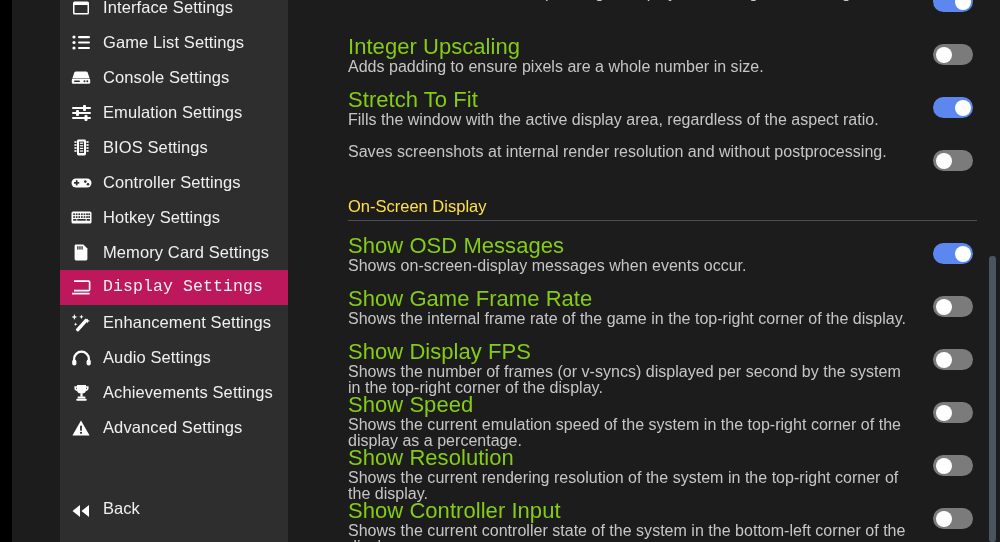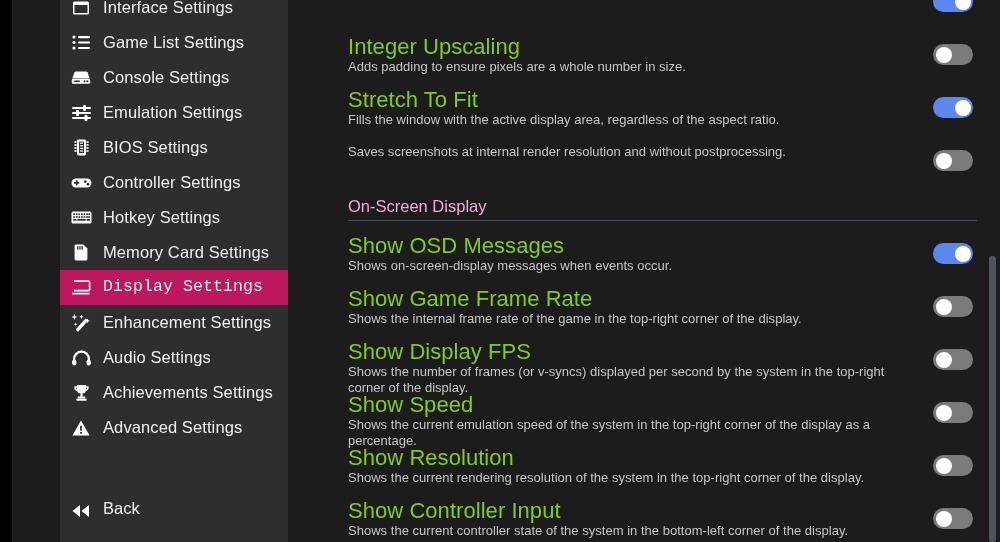--- a/index.html
+++ b/index.html
@@ -111,34 +111,34 @@
 
   .row-title {
     color: #84cc16;
     font-size: 22px;
     line-height: 21px;
     letter-spacing: .05px;
   }
 
   .row-desc {
     color: #c6c6c6;
-    font-size: 13px;
+    font-size: 16px;
     line-height: 16px;
     margin-top: 2px;
     letter-spacing: .02px;
   }
 
   
   .section {
     height: 40px;
     position: relative;
     padding-top: 8px;
   }
   .section-title {
-    color: #f9a8d4;
+    color: #fde047;
     font-size: 16.5px;
     line-height: 20px;
   }
   .section-rule {
     position: absolute;
     left: 0;
     right: 23px;
     bottom: 7px;
     height: 1px;
     background: #4a4f55;

